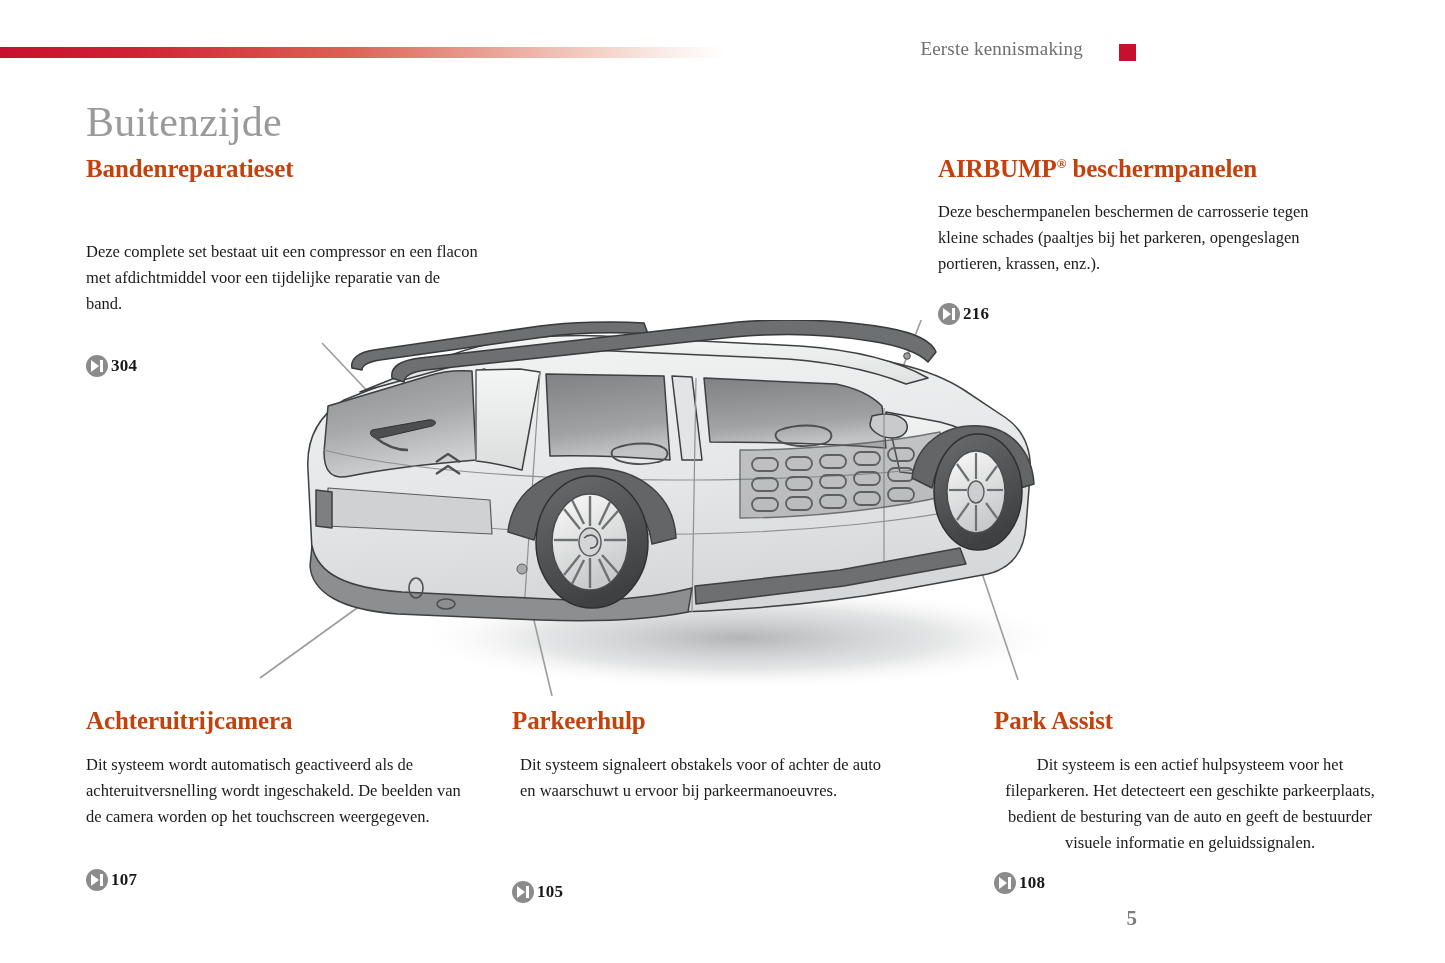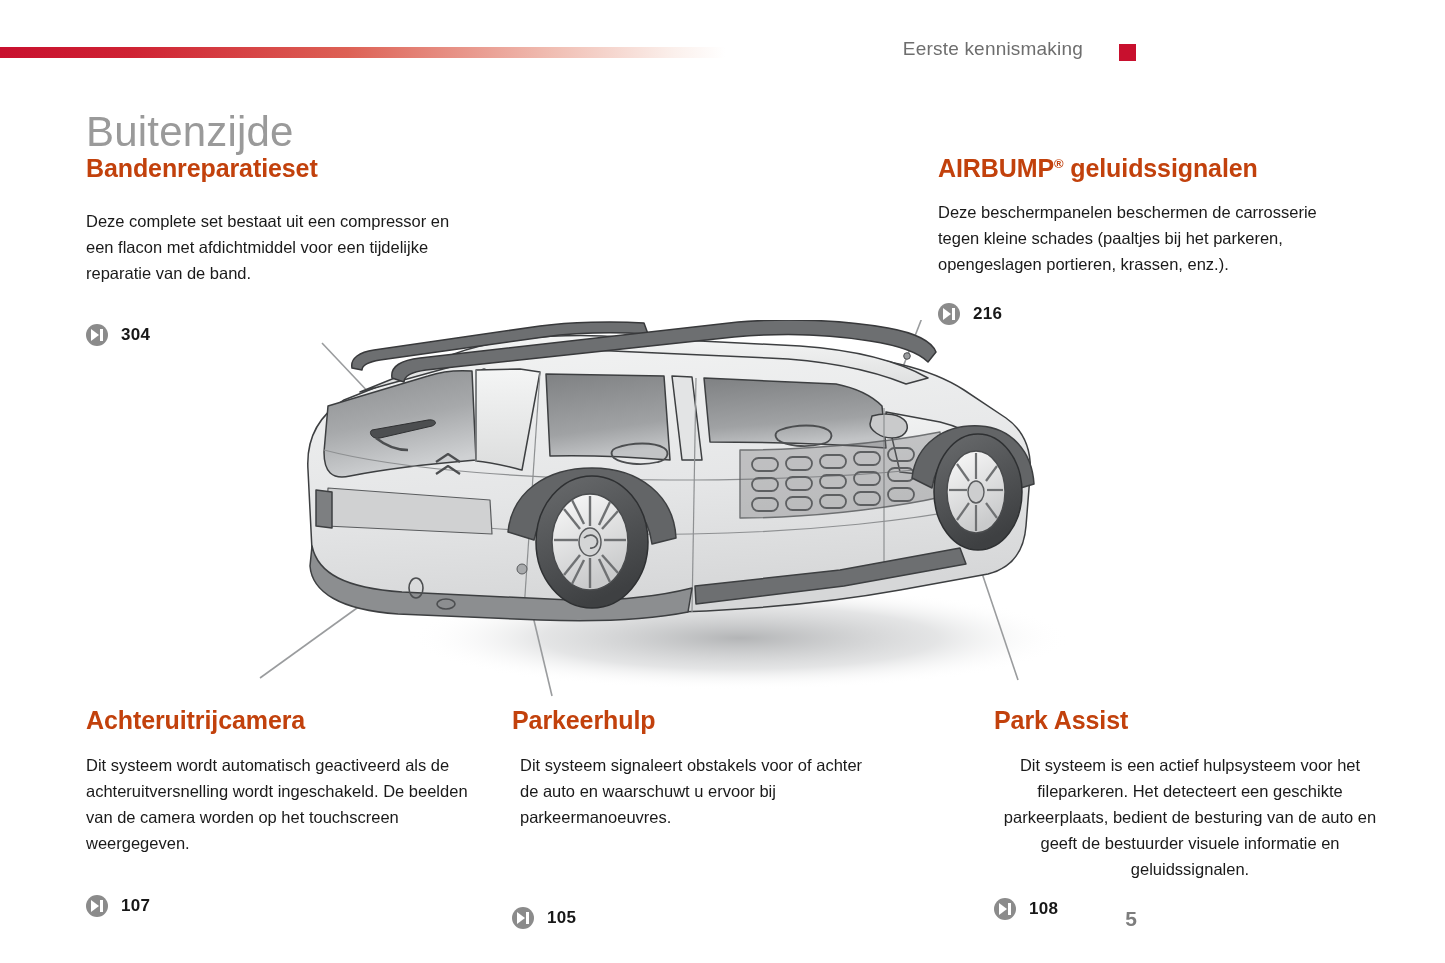--- a/index.html
+++ b/index.html
@@ -6,20 +6,21 @@
   html, body {
     width: 1445px; height: 963px;
     background: #ffffff;
     font-family: "Liberation Sans", sans-serif;
     overflow: hidden;
   }
   .page {
     position: relative;
     width: 1181px; height: 963px;
     background: #ffffff;
+    font-family: Liberation Serif, serif;
   }
 
   
   .header-rule {
     position: absolute;
     left: 0; top: 47px;
     width: 725px; height: 11px;
     background: linear-gradient(to right, #c8102e 0%, #cf2233 18%, #dd6155 48%, #f0bdb2 76%, #fbf0ec 93%, #ffffff 100%);
   }
   .header-title {
@@ -33,21 +34,21 @@
   .header-swatch {
     position: absolute;
     right: 45px; top: 44px;
     width: 17px; height: 17px;
     background: #c8102e;
   }
 
   
   .section-title {
     position: absolute;
-    left: 86px; top: 108px;
+    left: 86px; top: 98px;
     font-size: 42px;
     font-weight: 400;
     color: #9a9a9a;
     letter-spacing: 0.2px;
     text-align: right;
   }
 
   .blk { position: absolute; }
   .blk h3 {
     font-size: 25px;
@@ -65,21 +66,21 @@
   .blk p {
     font-size: 16.5px;
     line-height: 26px;
     color: #1a1a1a;
   }
 
   
   .ref {
     display: flex;
     align-items: center;
-    gap: 13px;
+    gap: 3px;
     text-align: center;
   }
   .ref .disc {
     width: 22px; height: 22px;
     border-radius: 50%;
     background: #8b8b8b;
     position: relative;
     flex: 0 0 auto;
   }
   .ref .disc::before {
@@ -323,29 +324,29 @@
           <path d="M19 -26 L8 -11"></path>
             <path d="M-21 28 L-9 11"></path>
         </g>
         <ellipse cx="-2" cy="0" rx="8" ry="11" fill="#cdcecf" stroke="#5a5c5e" stroke-width="1.4"></ellipse>
       </g>
     </svg>
   </div>
 
   <div class="blk" style="left:86px; top:155px; width:400px;">
     <h3>Bandenreparatieset</h3>
-    <p style="margin-top:25px; width:392px;">Deze complete set bestaat uit een compressor en een flacon met afdichtmiddel voor een tijdelijke reparatie van de band.</p>
+    <p style="margin-top:56px; width:392px;">Deze complete set bestaat uit een compressor en een flacon met afdichtmiddel voor een tijdelijke reparatie van de band.</p>
     <div class="ref" style="margin-top:38px;">
       <span class="disc"></span>
       <span class="num">304</span>
     </div>
   </div>
 
   <div class="blk" style="left:938px; top:155px; width:400px;">
-    <h3><span>AIRBUMP</span><sup>®</sup><span> geluidssignalen</span></h3>
+    <h3><span>AIRBUMP</span><sup>®</sup><span> beschermpanelen</span></h3>
     <p style="margin-top:16px; width:398px;">Deze beschermpanelen beschermen de carrosserie tegen kleine schades (paaltjes bij het parkeren, opengeslagen portieren, krassen, enz.).</p>
     <div class="ref" style="margin-top:26px;">
       <span class="disc"></span>
       <span class="num">216</span>
     </div>
   </div>
 
   <div class="blk" style="left:86px; top:707px; width:400px;">
     <h3>Achteruitrijcamera</h3>
     <p style="margin-top:17px; width:386px;">Dit systeem wordt automatisch geactiveerd als de achteruitversnelling wordt ingeschakeld. De beelden van de camera worden op het touchscreen weergegeven.</p>

